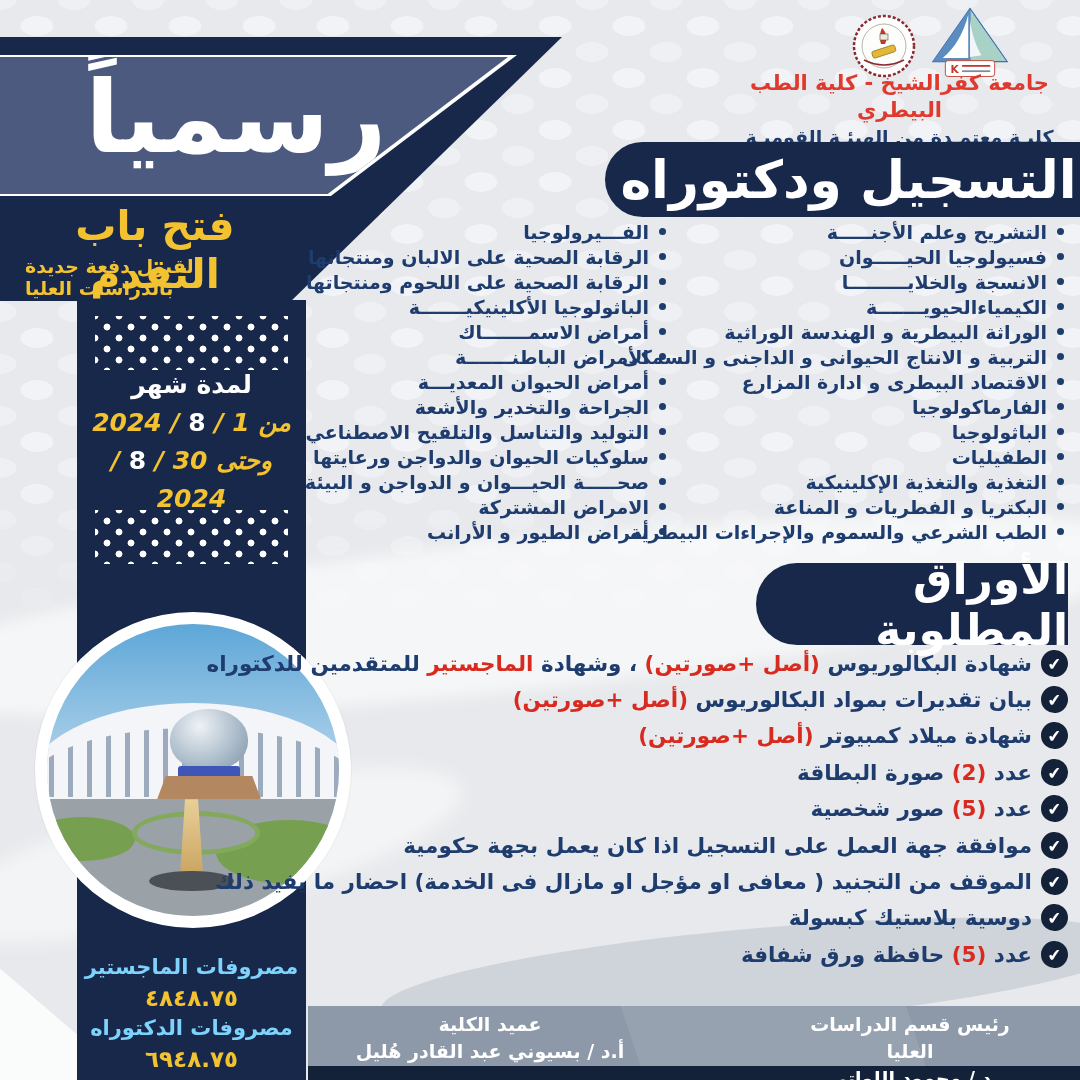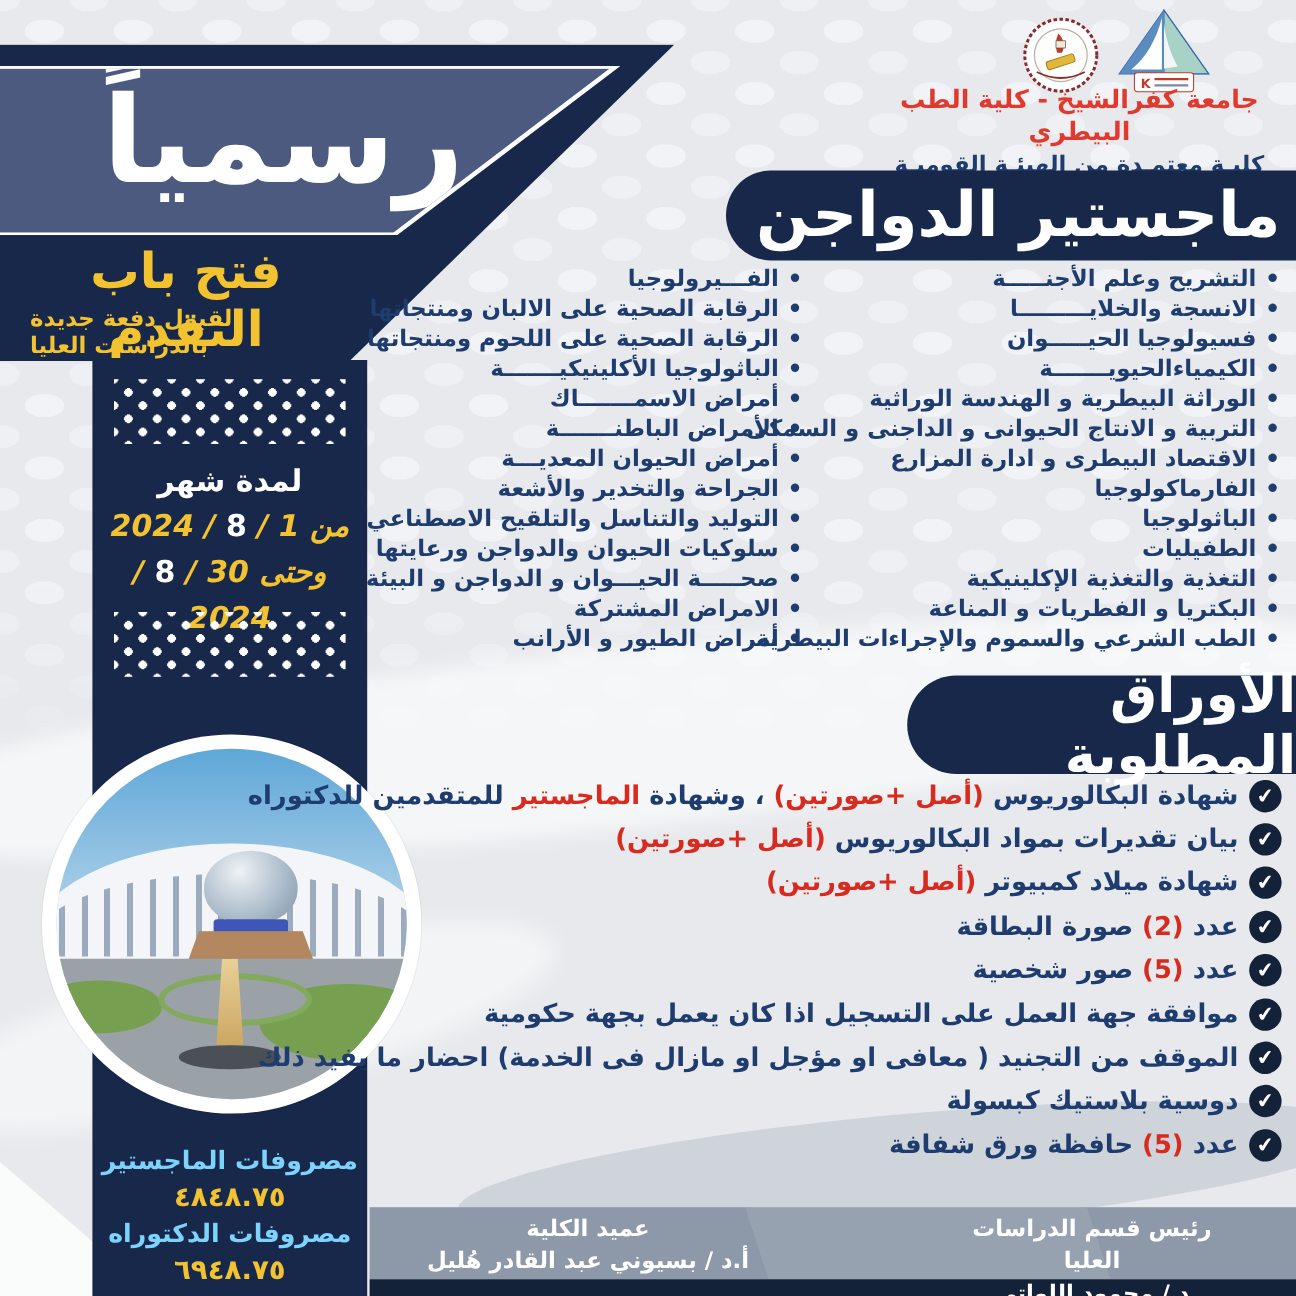--- a/index.html
+++ b/index.html
@@ -66,21 +66,21 @@
   .side-strip{position:absolute;left:77px;top:300px;width:229px;height:780px;background:var(--navy);}
   .dots{
     position:absolute;left:18px;width:193px;height:54px;
     background-image:
       radial-gradient(circle 3.5px at center,#fff 0 3.4px,transparent 3.6px),
       radial-gradient(circle 3.5px at center,#fff 0 3.4px,transparent 3.6px);
     background-size:24px 22px,24px 22px;background-position:0 0,12px 11px;
   }
   .dots-top{top:16px;}
   .dots-bottom{top:210px;}
-  .dates{position:absolute;left:0;top:82px;width:100%;text-align:center;direction:rtl;font-weight:bold;}
+  .dates{position:absolute;left:0;top:66px;width:100%;text-align:center;direction:rtl;font-weight:bold;}
   .dates .duration{color:#fff;font-size:25px;line-height:38px;}
   .dates .date-line{font-size:25px;line-height:38px;}
   
   .fees{position:absolute;left:0;top:652px;width:100%;text-align:center;direction:rtl;font-weight:bold;}
   .fees .fee-label{color:#7dd3fc;font-size:21px;line-height:31px;}
   .fees .fee-value{color:var(--yellow);font-size:23px;line-height:30px;letter-spacing:1px;}
   
   .photo-wrap{position:absolute;left:35px;top:612px;width:316px;height:316px;border-radius:50%;background:#fff;
     box-shadow:0 0 0 1px rgba(0,0,0,.04);}
   .photo{position:absolute;inset:12px;border-radius:50%;overflow:hidden;
@@ -113,21 +113,21 @@
   .logo{position:absolute;}
   .logo-univ{right:70px;top:6px;width:80px;height:74px;}
   .logo-naqaae{right:164px;top:14px;width:64px;height:64px;}
   
   .title-banner{
     position:absolute;left:605px;right:0;top:142px;height:75px;background:var(--navy);
     border-radius:38px 0 0 38px;display:flex;align-items:center;justify-content:center;
     color:#fff;font-size:52px;font-weight:bold;direction:rtl;padding-left:12px;
   }
   .docs-banner{
-    position:absolute;left:756px;right:0;top:563px;height:82px;background:var(--navy);
+    position:absolute;left:756px;right:12px;top:563px;height:82px;background:var(--navy);
     border-radius:41px 0 0 41px;display:flex;align-items:center;justify-content:center;
     color:#fff;font-size:44px;font-weight:bold;direction:rtl;
   }
   
   .dept-list{position:absolute;top:219px;direction:rtl;display:flex;flex-direction:column;align-items:flex-start;}
   .dept-right{right:16px;}
   .dept-left{right:414px;}
   .dept-item{display:flex;align-items:center;height:25px;white-space:nowrap;}
   .dot{width:7px;height:7px;border-radius:50%;background:var(--navy-text);margin-inline-end:10px;flex:0 0 auto;}
   .dept-text{color:var(--navy-text);font-size:19px;font-weight:bold;}
@@ -226,35 +226,35 @@
     <rect x="28" y="20" width="8" height="6" fill="#f1e9d8" stroke="#555" stroke-width="0.6"></rect>
     <path d="M12,46 Q32,56 52,46" fill="none" stroke="#8a2a2e" stroke-width="1.5"></path>
   </svg>
   <div class="hdr-text">
     <div class="hdr-line1">جامعة كفرالشيخ - كلية الطب البيطري</div>
     <div class="hdr-line2">كليـة معتمـدة من الهيئـة القوميـة</div>
     <div class="hdr-line3">لضمان جودة التعليم والاعتماد</div>
   </div>
 
   <div class="title-banner">
-    <span>ماجستير الدواجن</span>
+    <span>التسجيل ودكتوراه</span>
   </div>
 
   <div class="dept-list dept-right">
       <div class="dept-item">
         <span class="dot"></span>
         <span class="dept-text">التشريح وعلم الأجنـــــة</span>
       </div>
       <div class="dept-item">
         <span class="dot"></span>
+        <span class="dept-text">فسيولوجيا الحيـــــوان</span>
+      </div>
+      <div class="dept-item">
+        <span class="dot"></span>
         <span class="dept-text">الانسجة والخلايـــــــــا</span>
-      </div>
-      <div class="dept-item">
-        <span class="dot"></span>
-        <span class="dept-text">فسيولوجيا الحيـــــوان</span>
       </div>
       <div class="dept-item">
         <span class="dot"></span>
         <span class="dept-text">الكيمياءالحيويـــــــة</span>
       </div>
       <div class="dept-item">
         <span class="dot"></span>
         <span class="dept-text">الوراثة البيطرية و الهندسة الوراثية</span>
       </div>
       <div class="dept-item">

